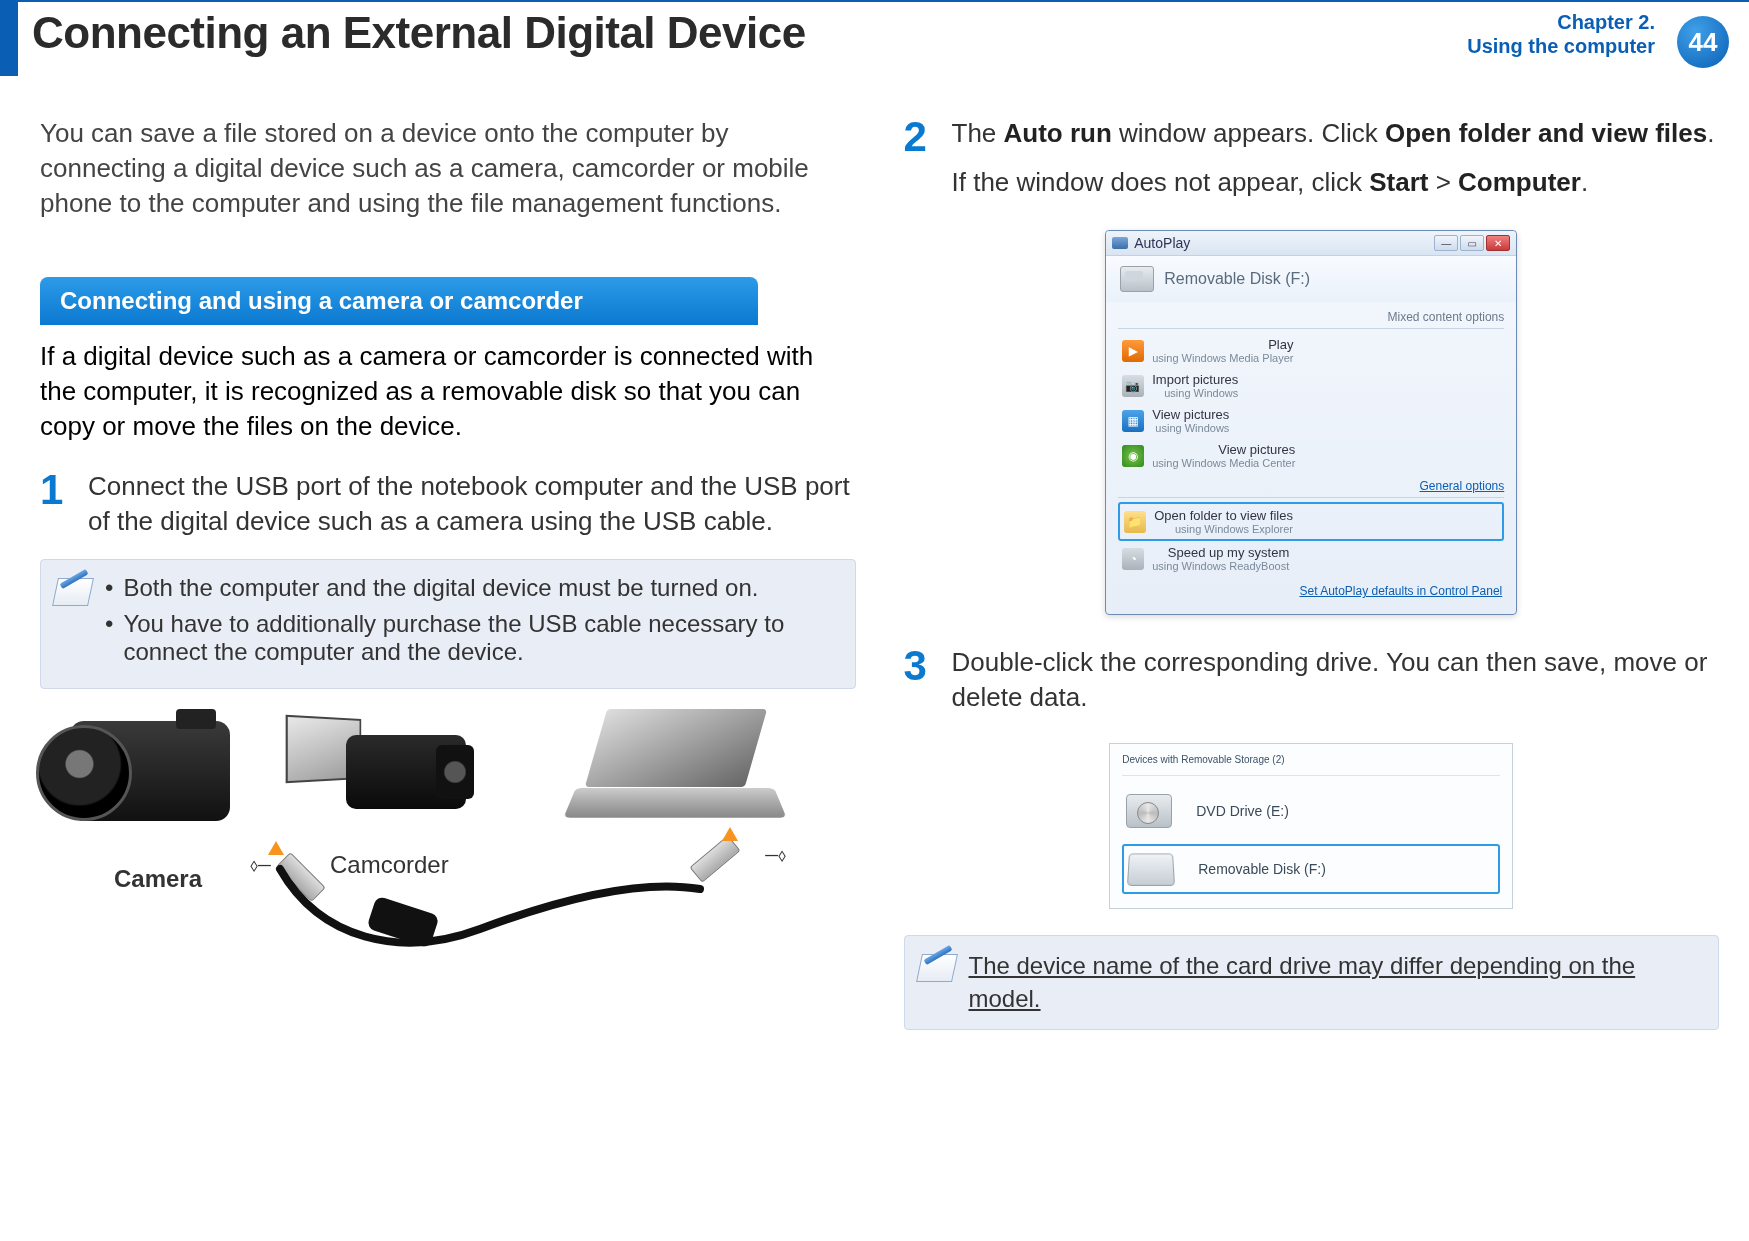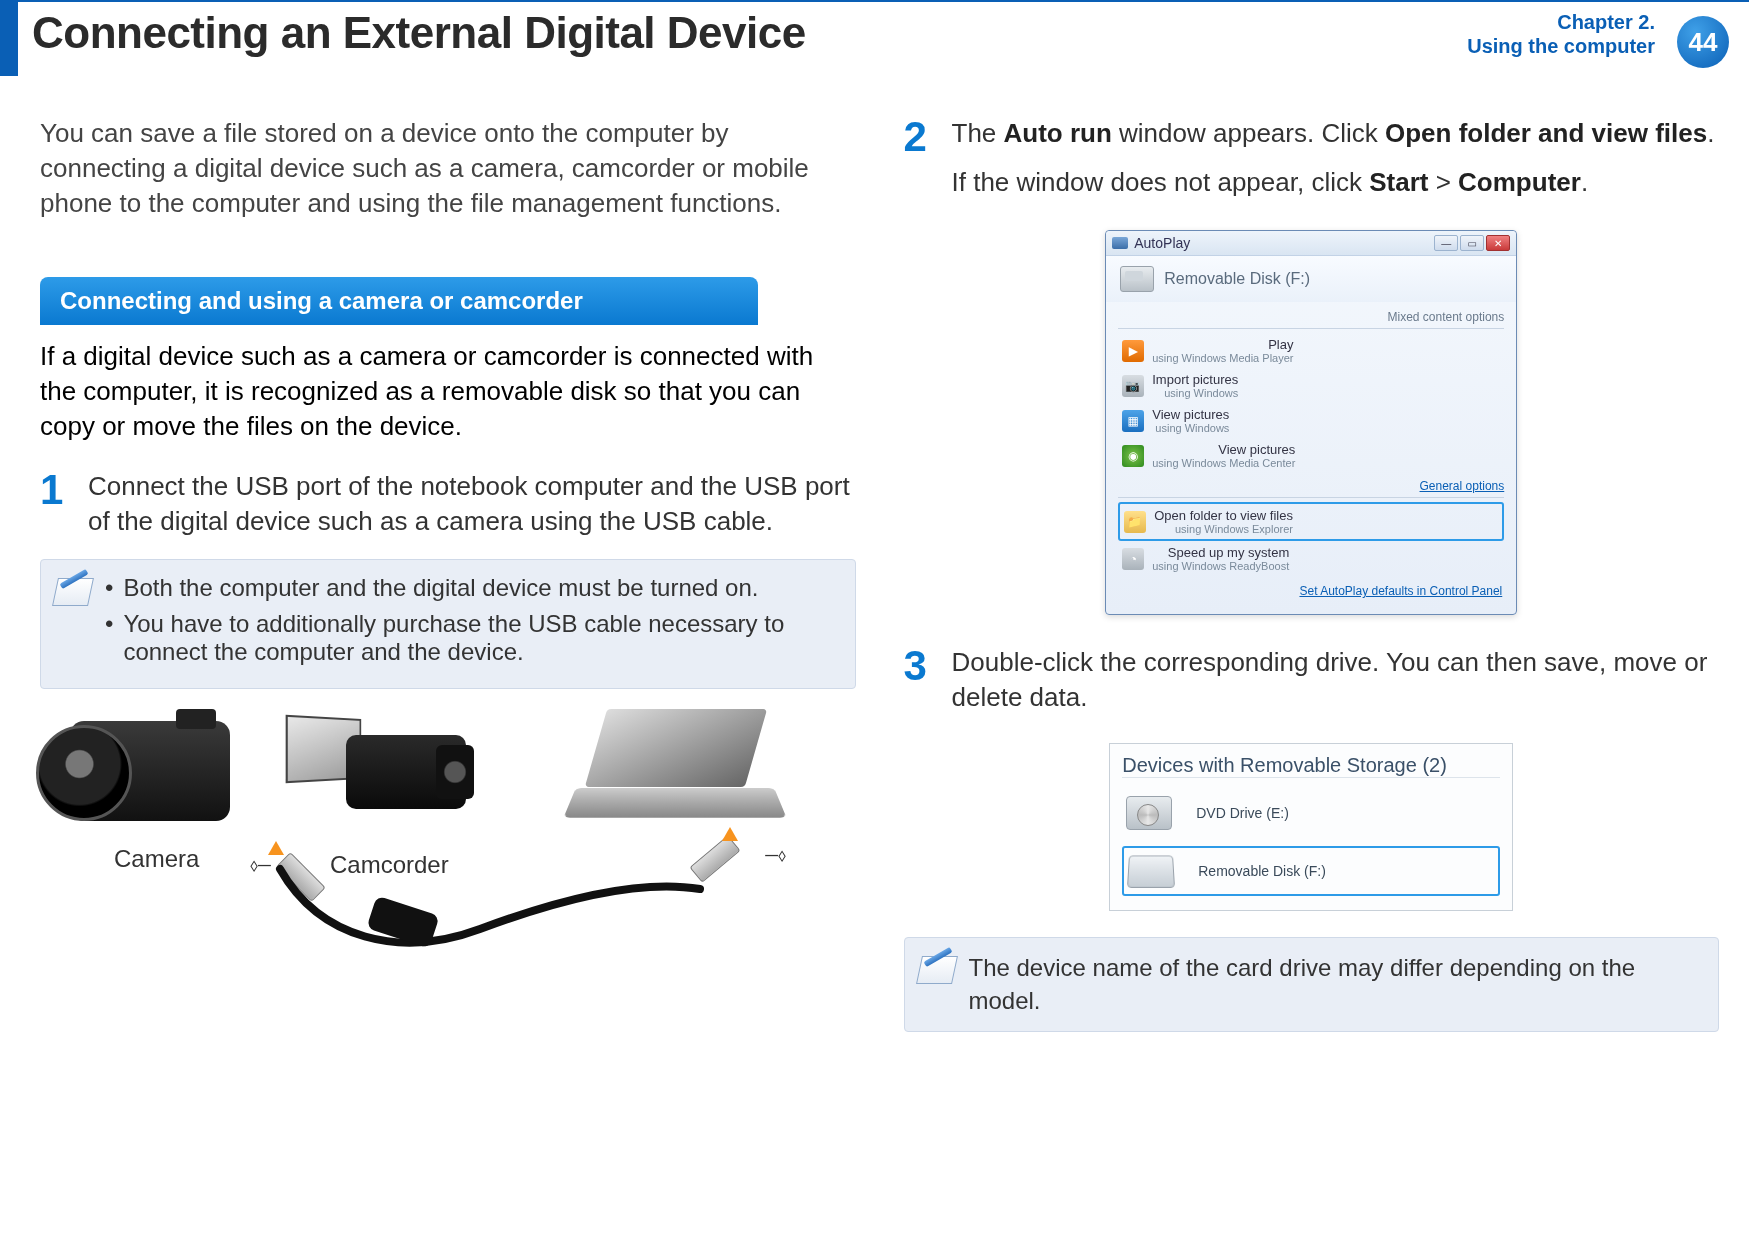--- a/index.html
+++ b/index.html
@@ -279,21 +279,21 @@
   
   .storage {
     width: 404px;
     border: 1px solid #c8d0d8;
     background: #fcfdfe;
     margin: 28px auto 0 auto;
     padding: 10px 12px 14px 12px;
     font-family: "Segoe UI", Tahoma, sans-serif;
     font-size: 14px;
   }
-  .storage-title { color:#3a5068; font-size: 20px; }
+  .storage-title { color:#3a5068; font-size: 10px; margin-bottom: 10px;}
   .storage-divider{border-top:1px solid #dde4eb;margin-bottom:12px;}
   .drive-row{display:flex;align-items:center;gap:24px;padding:6px 4px;}
   .dvd-icon{
     width:46px;height:34px;background:linear-gradient(#e8ecef,#b9c1c8);border:1px solid #99a2ab;border-radius:4px;position:relative;
   }
   .dvd-icon::after{content:"";position:absolute;left:10px;top:7px;width:20px;height:20px;border-radius:50%;
     background:conic-gradient(#e8e8e8,#bbb,#e8e8e8,#bbb,#e8e8e8);border:1px solid #888;}
   .rem-icon{
     width:46px;height:34px;background:linear-gradient(#f0f3f6,#c6ced5);border:1px solid #99a2ab;border-radius:4px;position:relative;
     transform: perspective(120px) rotateX(18deg);
@@ -348,21 +348,21 @@
       <div class="camera"></div>
       <div class="camcorder">
         <div class="screen"></div>
           <div class="body"></div>
           <div class="lens"></div>
       </div>
       <div class="laptop">
         <div class="lid"></div>
           <div class="base"></div>
       </div>
-      <span class="label" style="left:74px;top:136px;">Camera</span>
+      <span class="label" style="left:74px;top:156px;font-weight:bold;">Camera</span>
       <span class="label" style="left:290px;top:142px;">Camcorder</span>
 
       <span class="usb-icon" style="left:210px;top:146px;">⬨─</span>
       <div class="usb-plug rot45" style="left:236px;top:158px;"></div>
       <div class="arrow-orange" style="left:228px;top:132px;transform:rotate(180deg);"></div>
 
       <div class="usb-plug rot-40" style="right:70px;top:140px;"></div>
       <span class="usb-icon" style="right:24px;top:136px;">─⬨</span>
       <div class="arrow-orange" style="right:72px;top:118px;transform:rotate(180deg);"></div>
 
@@ -464,21 +464,21 @@
         <div class="dvd-icon"></div>
         <div class="drive-label">DVD Drive (E:)</div>
       </div>
       <div style="height:10px;"></div>
       <div class="drive-row highlight">
         <div class="rem-icon"></div>
         <div class="drive-label">Removable Disk (F:)</div>
       </div>
     </div>
 
-    <div class="note-box" style="margin-top:26px;">
+    <div class="note-box" style="margin-top:26px;text-decoration:underline;">
       <div class="note-icon">
         <div class="paper"></div>
           <div class="pen"></div>
       </div>
       <div class="note-body-single">The device name of the card drive may differ depending on the model.</div>
     </div>
   </div>
 </div>
 
 </body></html>

